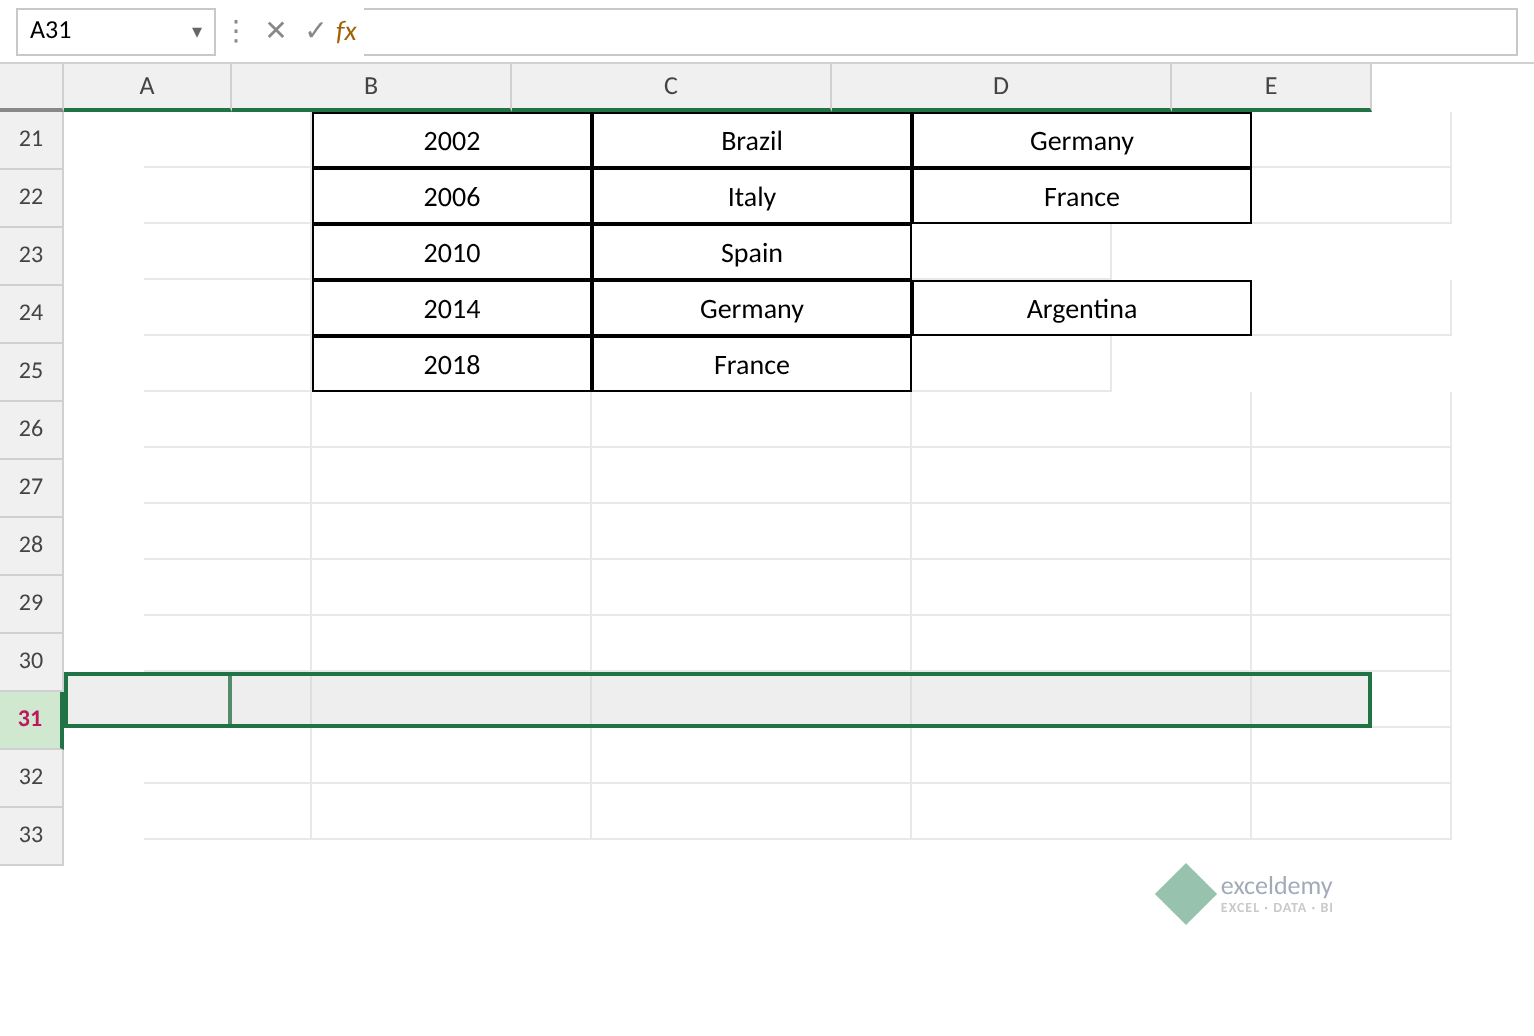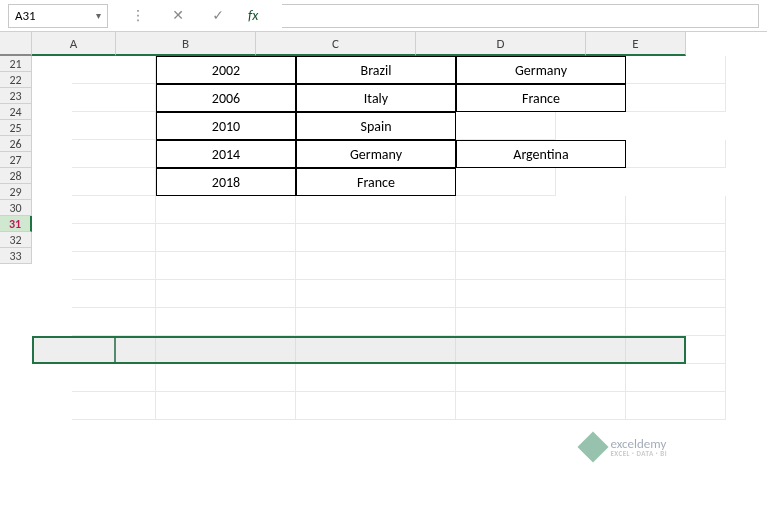--- a/index.html
+++ b/index.html
@@ -15,21 +15,21 @@
       height: 518px;
       overflow: hidden;
       position: relative;
     }
     .formula-bar {
       display: flex;
       align-items: center;
       height: 32px;
       border-bottom: 1px solid #d0d0d0;
       padding: 2px 8px;
-      gap: 20px;
+      gap: 0;
     }
     .name-box {
       width: 100px;
       height: 24px;
       border: 1px solid #c8c8c8;
       padding: 2px 6px;
       font-size: 13px;
       display: flex;
       align-items: center;
       justify-content: space-between;
@@ -44,21 +44,21 @@
       height: 20px;
       display: flex;
       align-items: center;
       justify-content: center;
       color: #888;
       font-size: 14px;
     }
     .fx-label {
       font-style: italic;
       font-size: 14px;
-      color: #14532d;
+      color: #a16207;
       margin-right: 4px;
     }
     .formula-input {
       flex: 1;
       height: 24px;
       border: 1px solid #c8c8c8;
       border-left: none;
       padding: 2px 6px;
       background: #fff;
     }
@@ -87,21 +87,21 @@
       justify-content: center;
       font-size: 13px;
       color: #444;
     }
     .row-headers {
       width: 32px;
       background: #f0f0f0;
     }
     .row-header {
       width: 32px;
-      height: 16px;
+      height: 29px;
       border-bottom: 1px solid #d0d0d0;
       border-right: 1px solid #d0d0d0;
       display: flex;
       align-items: center;
       justify-content: center;
       font-size: 12px;
       color: #444;
     }
     .row-header.selected {
       background: #d0e8d0;

